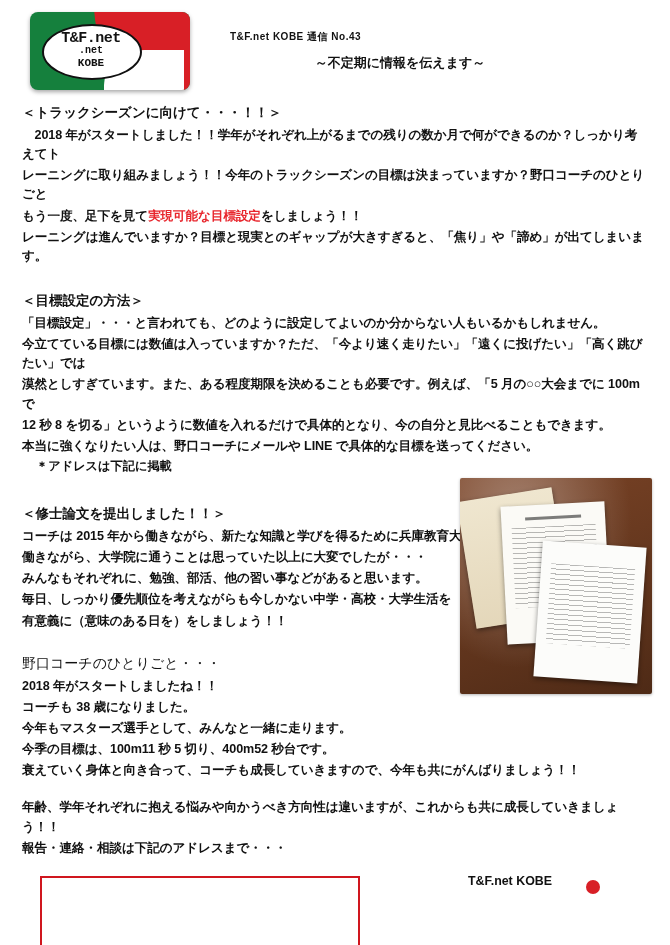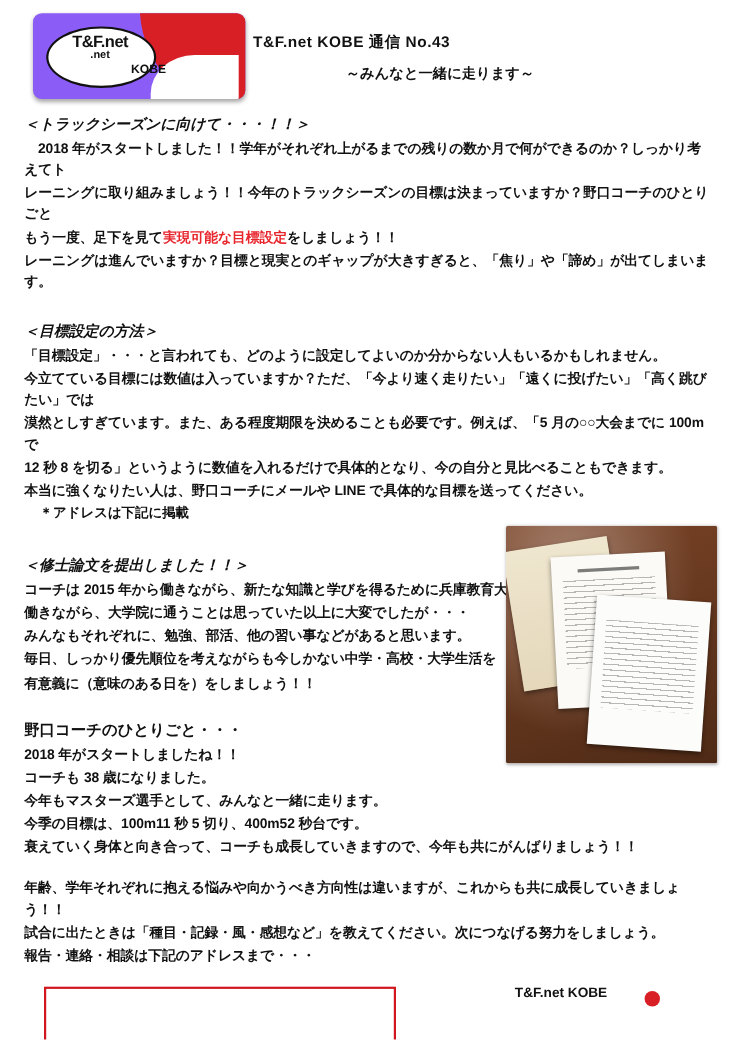--- a/index.html
+++ b/index.html
@@ -23,26 +23,27 @@
 
   
   .header {
     position: relative;
     height: 96px;
   }
   .logo {
     position: absolute;
     left: 30px;
     top: 12px;
-    width: 193px;
+    width: 160px;
     height: 78px;
     border-radius: 8px;
-    background: #8b5cf6;
+    background: #15803d;
     box-shadow: 0 2px 4px rgba(0,0,0,0.35);
     overflow: hidden;
+    font-family: Liberation Mono, monospace;
   }
   .logo .swoosh {
     position: absolute;
     right: -6px;
     top: -12px;
     width: 110px;
     height: 100px;
     background: #d81f26;
     border-radius: 0 0 0 100%;
     transform: rotate(10deg);
@@ -89,30 +90,29 @@
   }
   .logo .l3 {
     position: absolute;
     left: 18px;
     top: 45px;
     width: 86px;
     text-align: center;
     font-size: 11px;
     font-weight: bold;
     color: #111;
-    margin-left: 44px;
   }
   .title-block {
     position: absolute;
     left: 230px;
     top: 30px;
     width: 330px;
   }
   .title-main {
-    font-size: 14px;
+    font-size: 10px;
     font-weight: bold;
     letter-spacing: 0.5px;
     color: #111;
   }
   .title-sub {
     margin-top: 10px;
     font-size: 13px;
     font-weight: bold;
     text-align: center;
     color: #111;
@@ -122,21 +122,20 @@
   
   .content {
     position: relative;
     padding: 0 22px;
   }
   .sec-head {
     font-size: 13.5px;
     font-weight: bold;
     margin: 8px 0 4px 0;
     color: #111;
-    font-style: italic;
   }
   p.body {
     font-size: 12.6px;
     line-height: 1.52;
     margin: 0 0 2px 0;
     color: #111;
     font-weight: bold;
     letter-spacing: -0.1px;
   }
   .red { color: #e8262d; }
@@ -203,21 +202,21 @@
   }
   .photo .title-line {
     position: absolute;
     left: 24px; right: 24px; top: 12px;
     height: 3px;
     background: rgba(40,40,40,0.6);
   }
 
   .coach-head {
     font-size: 14px;
-    font-weight: bold;
+    font-weight: normal;
     margin: 6px 0 4px 0;
   }
 
   
   .footer {
     position: relative;
     margin-top: 10px;
     height: 150px;
   }
   .blogbox {
@@ -269,21 +268,21 @@
     <div class="logo">
       <div class="swoosh"></div>
       <div class="swoosh2"></div>
       <div class="oval"></div>
       <div class="l1">T&amp;F.net</div>
       <div class="l2">.net</div>
       <div class="l3">KOBE</div>
     </div>
     <div class="title-block">
       <div class="title-main">T&amp;F.net KOBE  通信  No.43</div>
-      <div class="title-sub">～みんなと一緒に走ります～</div>
+      <div class="title-sub">～不定期に情報を伝えます～</div>
     </div>
   </div>
 
   <div class="content">
 
     <div class="sec-head">＜トラックシーズンに向けて・・・！！＞</div>
     <p class="body">　2018 年がスタートしました！！学年がそれぞれ上がるまでの残りの数か月で何ができるのか？しっかり考えてト</p>
     <p class="body">レーニングに取り組みましょう！！今年のトラックシーズンの目標は決まっていますか？野口コーチのひとりごと</p>
     <p class="body"><span>もう一度、足下を見て</span><span class="red">実現可能な目標設定</span><span>をしましょう！！</span></p>
     <p class="body">レーニングは進んでいますか？目標と現実とのギャップが大きすぎると、「焦り」や「諦め」が出てしまいます。</p>
@@ -312,21 +311,20 @@
     <div class="coach-head">野口コーチのひとりごと・・・</div>
     <p class="body">2018 年がスタートしましたね！！</p>
     <p class="body">コーチも 38 歳になりました。</p>
     <p class="body">今年もマスターズ選手として、みんなと一緒に走ります。</p>
     <p class="body">今季の目標は、100m11 秒 5 切り、400m52 秒台です。</p>
     <p class="body">衰えていく身体と向き合って、コーチも成長していきますので、今年も共にがんばりましょう！！</p>
 
     <div class="spacer-md"></div>
 
     <p class="body">年齢、学年それぞれに抱える悩みや向かうべき方向性は違いますが、これからも共に成長していきましょう！！</p>
-    <p class="body">試合に出たときは「種目・記録・風・感想など」を教えてください。次につなげる努力をしましょう。</p>
     <p class="body">報告・連絡・相談は下記のアドレスまで・・・</p>
 
     <div class="footer">
       <div class="blogbox">
         
         
         
       </div>
 
       <div class="sig">

